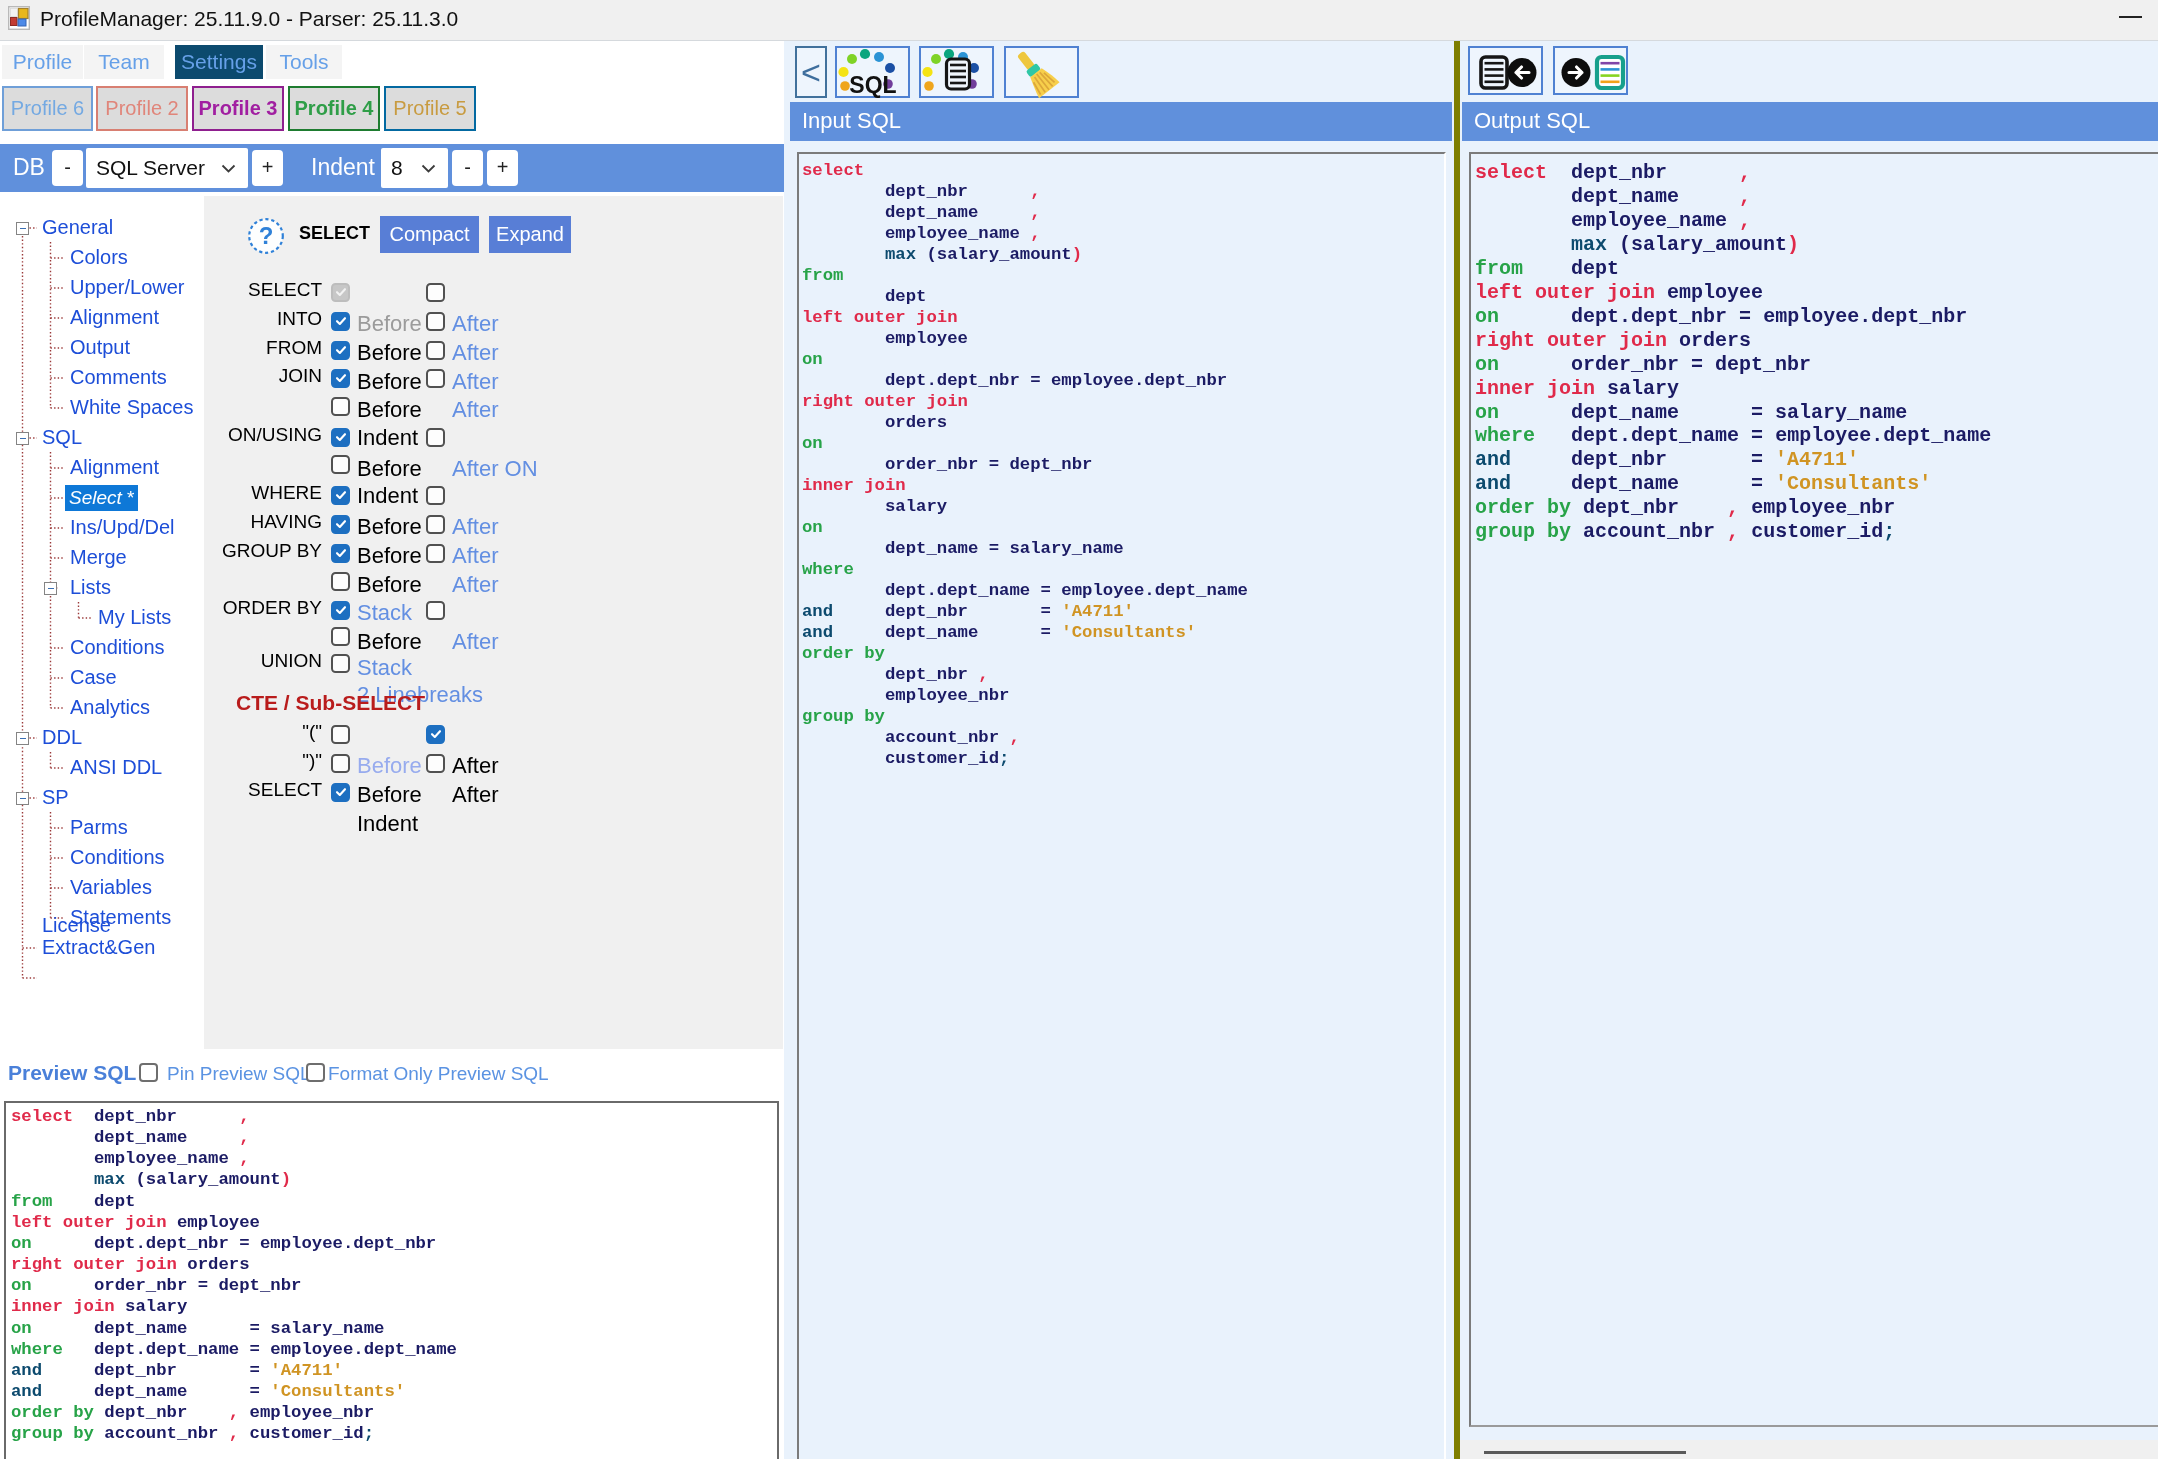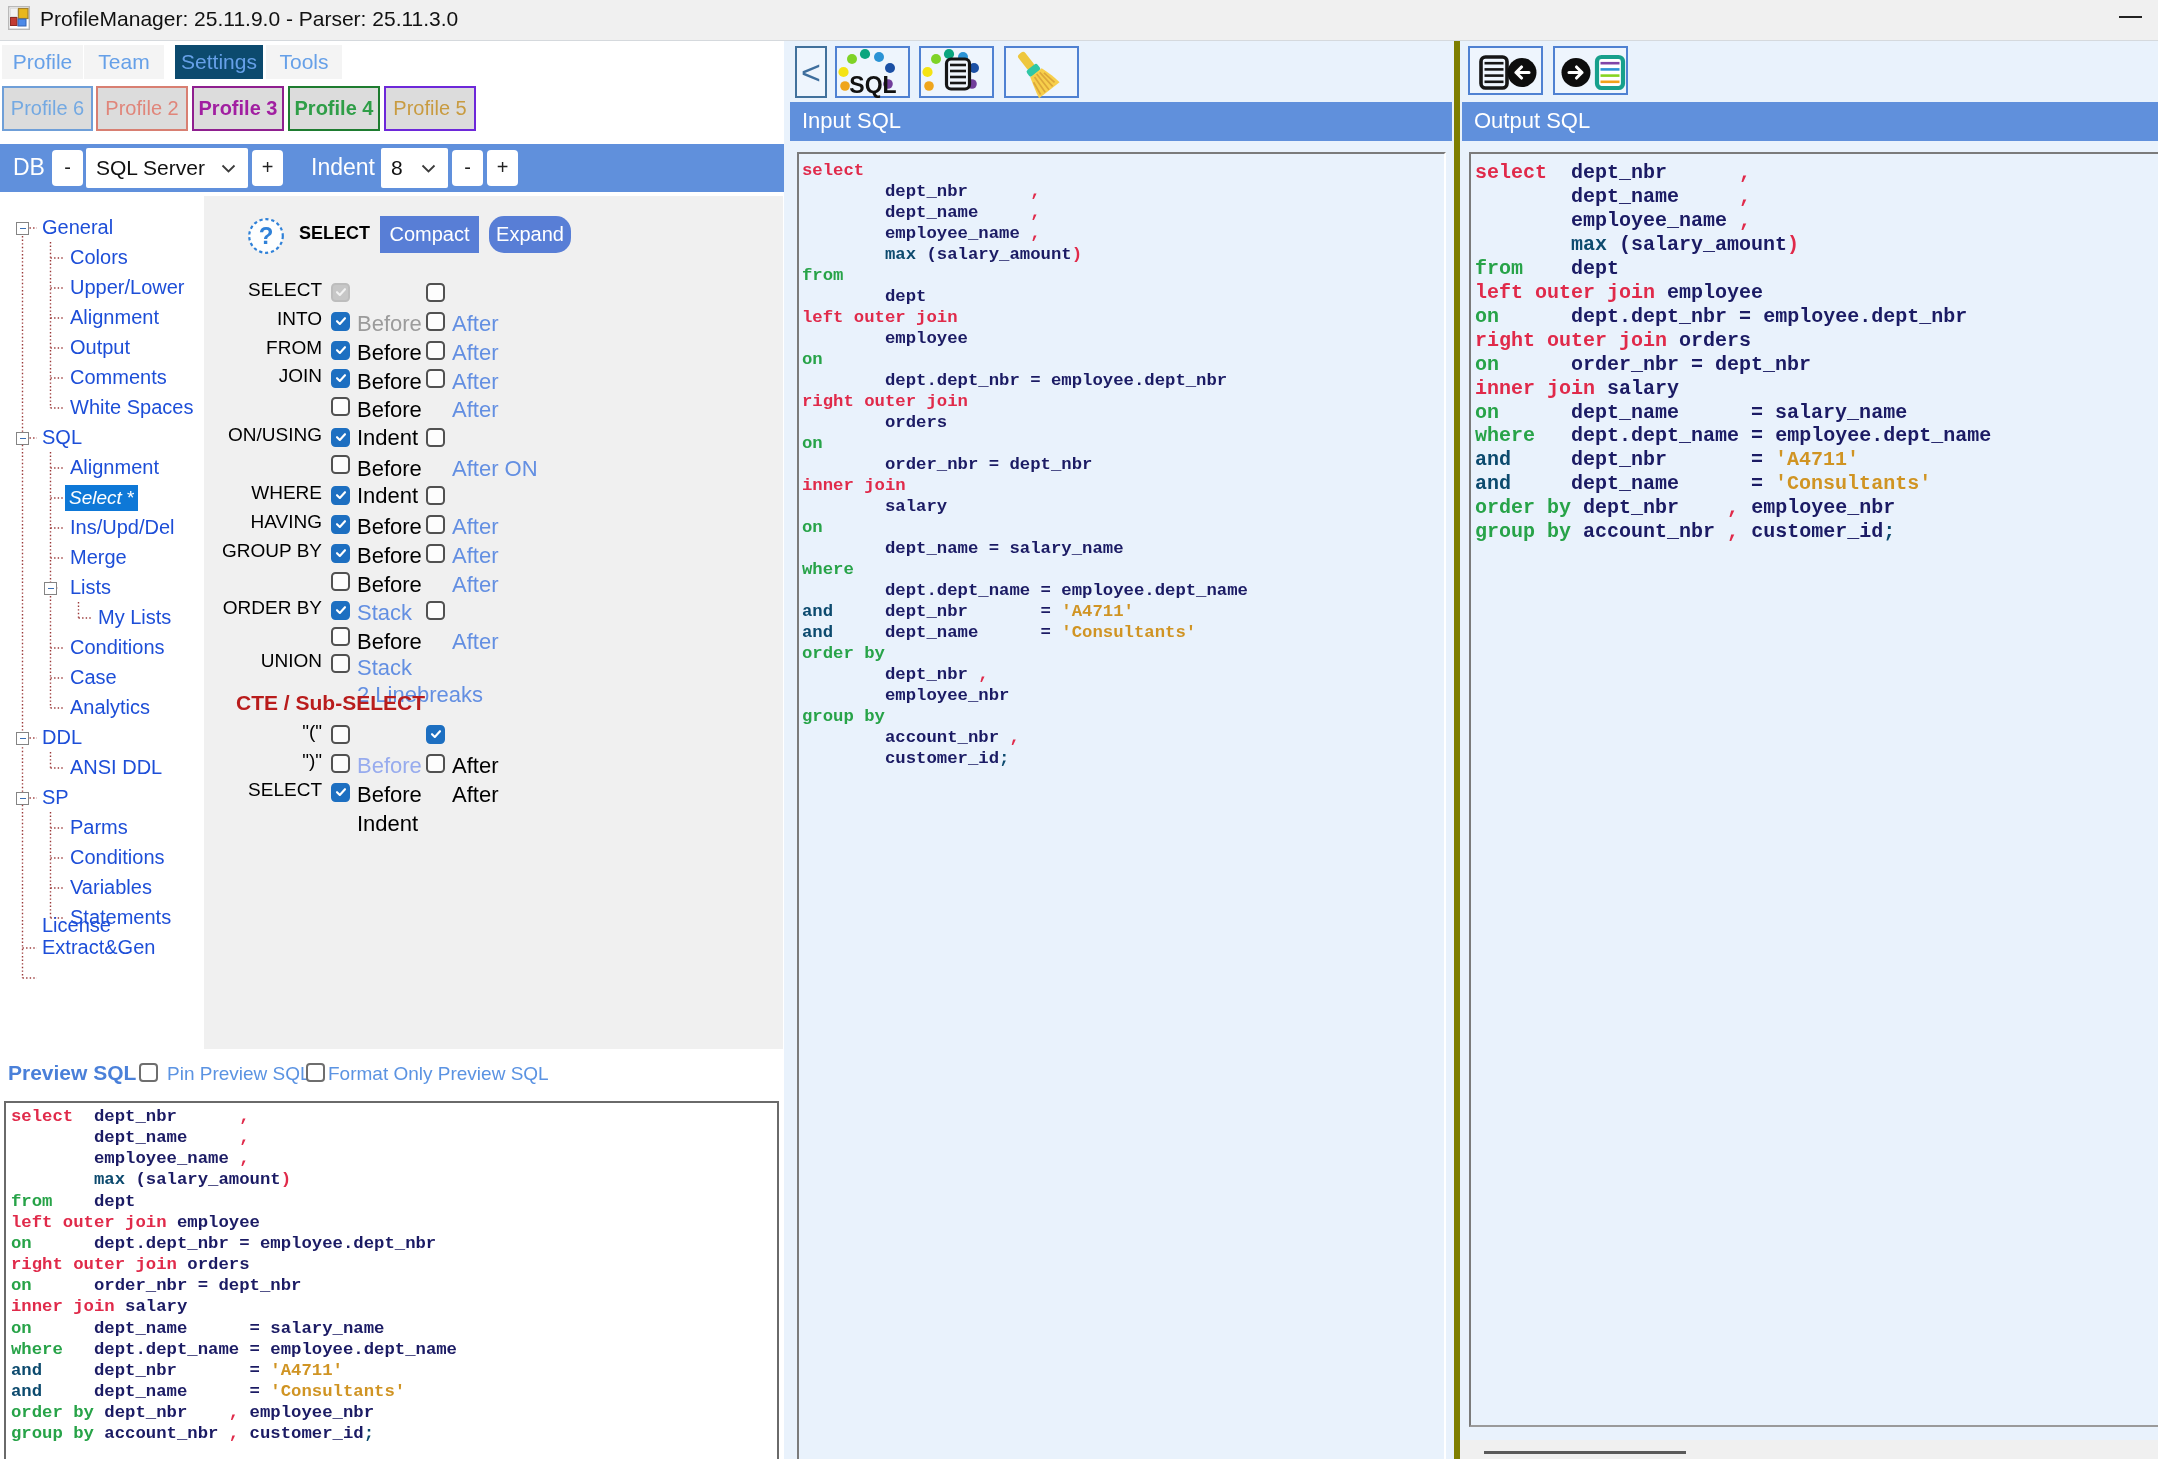--- a/index.html
+++ b/index.html
@@ -81,21 +81,21 @@
 <div id="leftitems">
   <div class="menu" style="left:2px;width:81px;">Profile</div>
   <div class="menu" style="left:84px;width:80px;">Team</div>
   <div class="menu" style="left:175px;width:88px;background:#0c4a6e;">Settings</div>
   <div class="menu" style="left:266px;width:76px;">Tools</div>
 
   <div class="pbtn" style="left:2px;width:91px;border:2px solid #6f9fd8;color:#74a9e2;">Profile 6</div>
   <div class="pbtn" style="left:96px;width:92px;border:2px solid #d87f72;color:#e0857a;">Profile 2</div>
   <div class="pbtn" style="left:192px;width:92px;border:2.6px solid #8f1f8f;color:#a11fa1;font-weight:bold;">Profile 3</div>
   <div class="pbtn" style="left:288px;width:92px;border:2.6px solid #1e7c30;color:#2f9e48;font-weight:bold;">Profile 4</div>
-  <div class="pbtn" style="left:384px;width:92px;border:2px solid #6d28d9;color:#c89b40;">Profile 5</div>
+  <div class="pbtn" style="left:384px;width:92px;border:2px solid #0369a1;color:#c89b40;">Profile 5</div>
 
   <div id="bluebar">
     <div class="wlab" style="left:13px;">DB</div>
     <div class="tbtn" style="left:52px;width:31px;">-</div>
     <div class="combo" style="left:86px;width:162px;padding-left:10px;">SQL Server
       <svg width="15" height="9" viewBox="0 0 15 9">
           <path d="M1.5 1.5 L7.5 7.5 L13.5 1.5" fill="none" stroke="#3c3c3c" stroke-width="1.8"></path>
         </svg>
     </div>
     <div class="tbtn" style="left:252px;width:31px;">+</div>
@@ -185,21 +185,21 @@
 <div class="titem" style="left:42px;top:936px">Extract&amp;Gen</div>
 <div class="titem" style="left:42px;top:914px">License</div>
 
   <div id="optpanel"></div>
   <div id="helpc"><svg width="38" height="38" viewBox="0 0 38 38">
 <circle cx="19" cy="19" r="16.8" fill="#fdfefe" stroke="#2f81d8" stroke-width="2.2" stroke-dasharray="3.2,2.8"></circle>
 <text x="19" y="27" text-anchor="middle" font-size="24" font-weight="bold" fill="#2f81d8" font-family="Liberation Sans">?</text>
       </svg></div>
   <div id="sellab">SELECT</div>
   <div class="blueb" style="left:380px;width:99px;">Compact</div>
-  <div class="blueb" style="left:489px;width:82px;border-radius:15px;">Expand</div>
+  <div class="blueb" style="left:489px;width:82px;">Expand</div>
   <div class="optlab" style="top:279px">SELECT</div>
 <span class="cb dis" style="left:331px;top:282.5px">
       <svg viewBox="0 0 12 12" width="12" height="12">
         <path d="M2 6.2 L4.8 9 L10 3.2" fill="none" stroke="#f2f2f2" stroke-width="2.1" stroke-linecap="round" stroke-linejoin="round"></path>
       </svg>
     </span>
 <div class="olab gray" style="left:357px;top:279px">Before</div>
 <span class="cb" style="left:426px;top:282.5px"></span>
 <div class="olab blue" style="left:452px;top:279px">After</div>
 <div class="optlab" style="top:308px">INTO</div>

